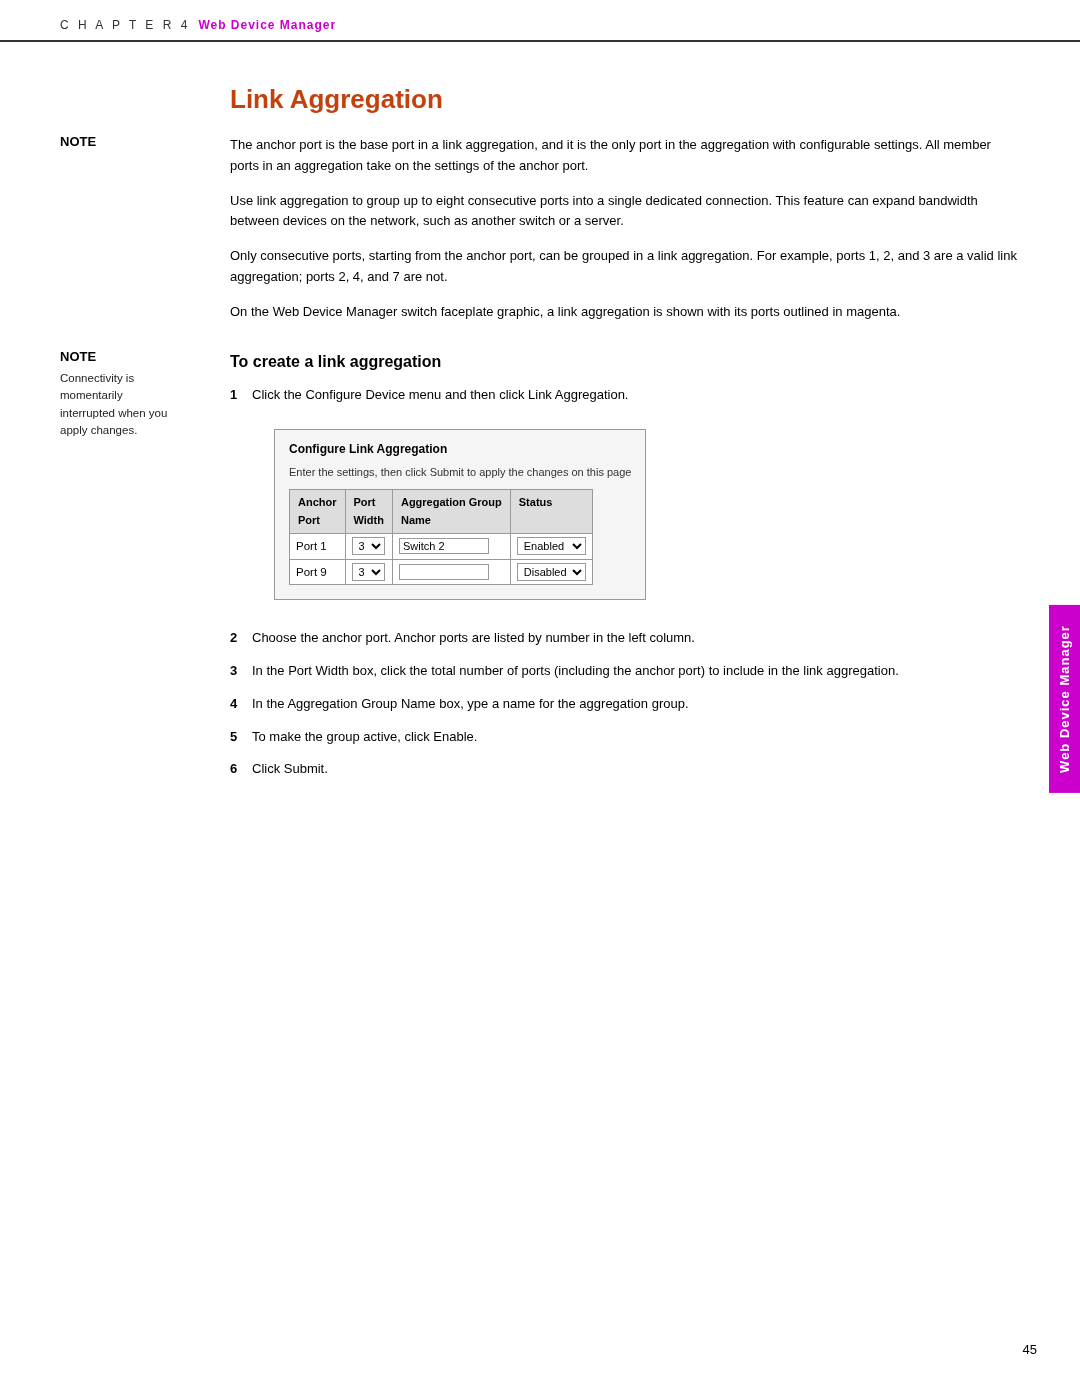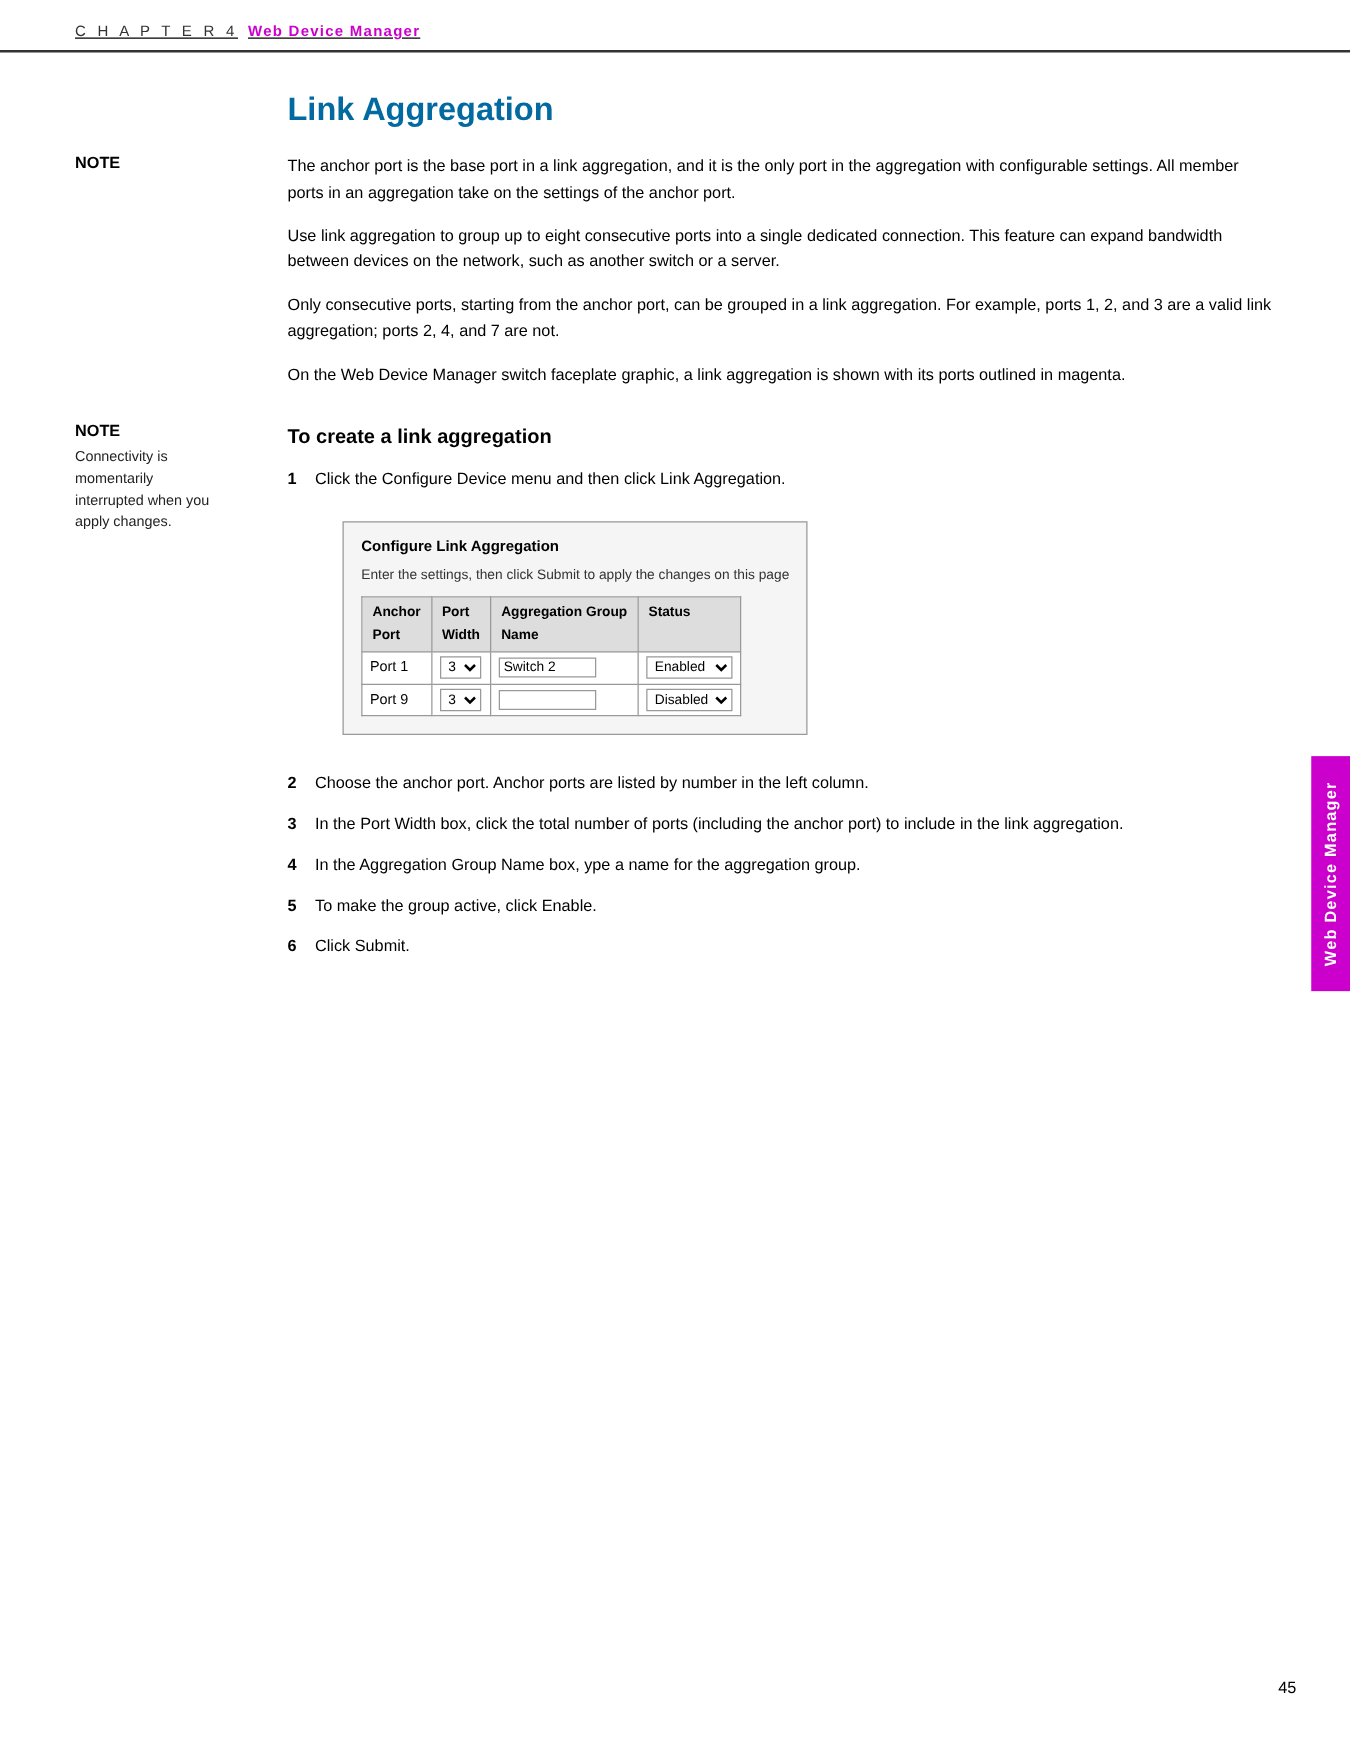--- a/index.html
+++ b/index.html
@@ -21,22 +21,21 @@
       position: relative;
       padding: 0;
     }
 
     
     .chapter-header {
       display: flex;
       align-items: flex-end;
       border-bottom: 2px solid #333;
       padding: 18px 60px 8px 60px;
-      margin-bottom: 0;
-      text-decoration: underline;
+      margin-bottom: 12px;
     }
 
     .chapter-label {
       font-size: 12px;
       letter-spacing: 3px;
       color: #333;
       font-weight: normal;
     }
 
     .chapter-title {
@@ -80,21 +79,21 @@
 
     
     .main-content {
       flex: 1;
       padding: 30px 60px 30px 30px;
     }
 
     .page-title {
       font-size: 26px;
       font-weight: bold;
-      color: #0369a1;
+      color: #c2410c;
       margin-bottom: 20px;
       font-family: Arial, Helvetica, sans-serif;
     }
 
     .body-text {
       font-size: 13px;
       line-height: 1.6;
       color: #000;
       margin-bottom: 14px;
     }
@@ -174,21 +173,21 @@
       padding: 3px 6px;
       background: #fff;
       vertical-align: middle;
     }
 
     .table-input {
       border: 1px solid #999;
       padding: 1px 3px;
       font-size: 11px;
       background: #fff;
-      width: 78px;
+      width: 90px;
     }
 
     .table-select {
       border: 1px solid #999;
       padding: 1px 2px;
       font-size: 11px;
       background: #fff;
     }
 
     .table-buttons {

